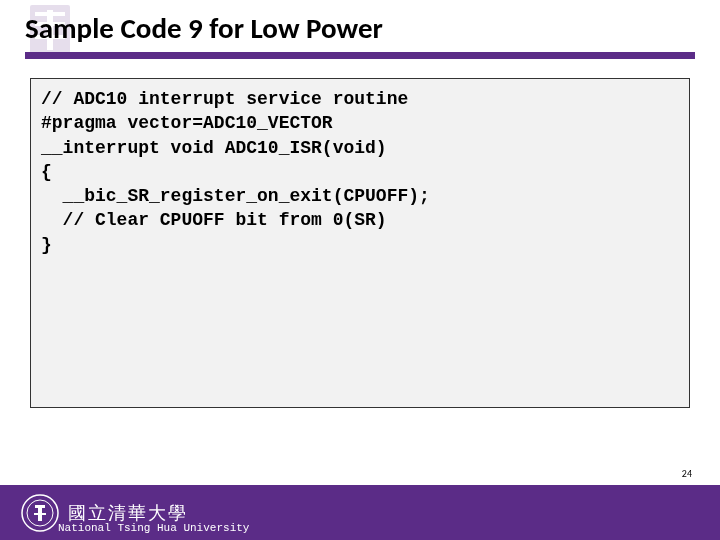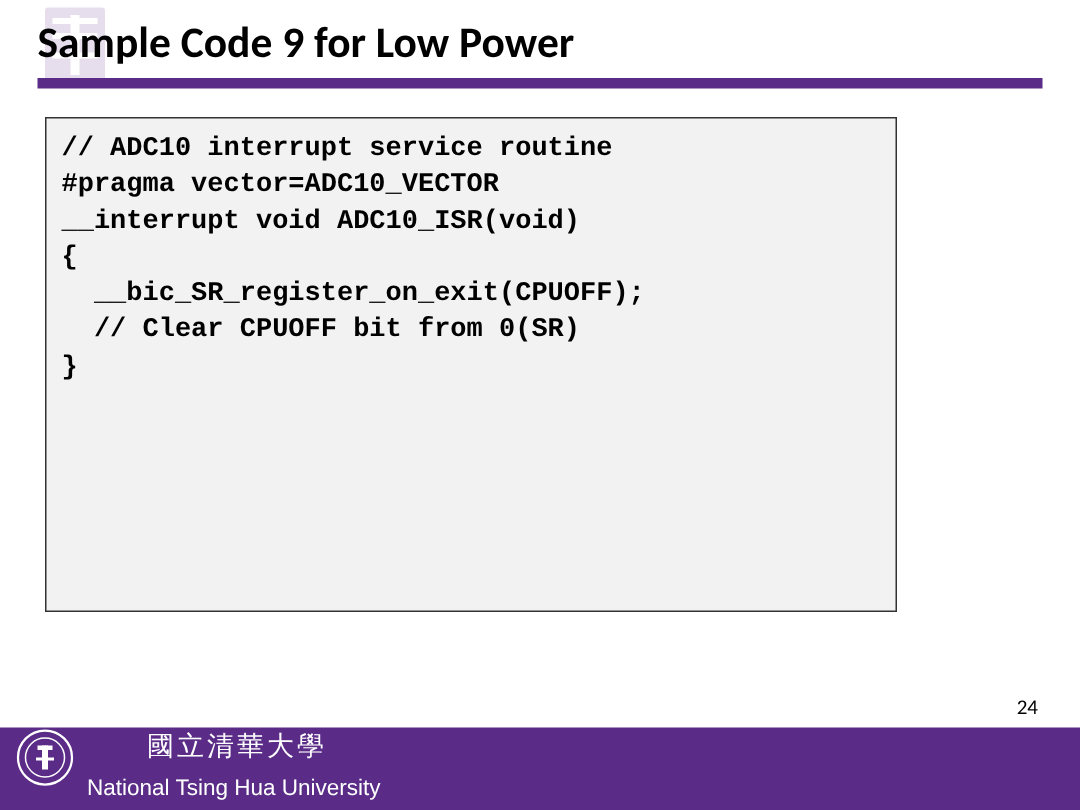--- a/index.html
+++ b/index.html
@@ -37,21 +37,21 @@
   .title-underline {
     margin-top: 6px;
     height: 7px;
     background: #5b2c87;
     width: 670px;
   }
   .code-box {
     position: absolute;
     top: 78px;
     left: 30px;
-    width: 568px;
+    width: 660px;
     height: 330px;
     background: #f2f2f2;
     border: 1px solid #333;
     padding: 8px 10px;
   }
   .code {
     font-family: "Courier New", monospace;
     font-size: 18px;
     font-weight: bold;
     line-height: 1.35;
@@ -59,51 +59,51 @@
     color: #000;
   }
   .footer-bar {
     position: absolute;
     bottom: 0;
     left: 0;
     right: 0;
     height: 55px;
     background: #5b2c87;
     display: flex;
-    padding-left: 10px;
-    gap: 40px;
+    align-items: center;
+    padding-left: 20px;
   }
   .logo-emblem {
     width: 40px;
     height: 40px;
     display: flex;
     align-items: center;
     justify-content: center;
   }
   .logo-text {
     color: #fff;
     font-family: "KaiTi", "STKaiti", serif;
     font-size: 18px;
     margin-left: 8px;
     letter-spacing: 2px;
   }
   .univ-label {
     position: absolute;
     bottom: 6px;
     left: 58px;
     color: #fff;
-    font-size: 15px;
-    font-family: Liberation Sans, sans-serif;
+    font-size: 11px;
+    font-family: Liberation Mono, monospace;
   }
   .page-num {
     position: absolute;
     right: 28px;
     bottom: 60px;
     color: #000;
-    font-size: 14px;
+    font-size: 10px;
     font-family: Calibri, Arial, sans-serif;
   }
 </style>
 </head>
 <body>
 
 <div class="watermark">
   <svg viewBox="0 0 50 60">
     <rect x="5" y="5" width="40" height="50" fill="#5b2c87" rx="2"></rect>
     <rect x="10" y="12" width="30" height="4" fill="#fff"></rect>

